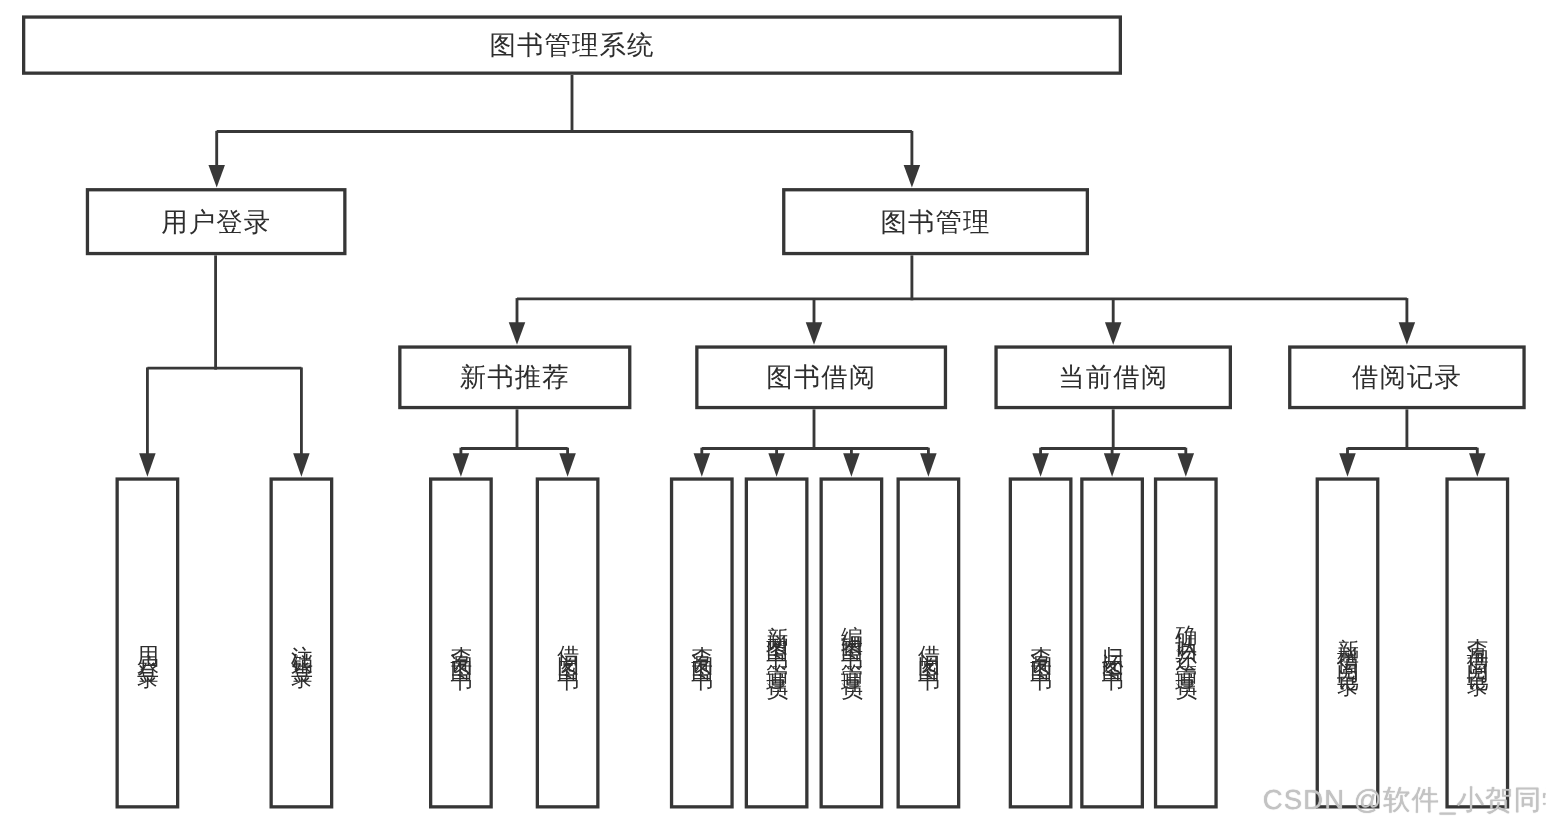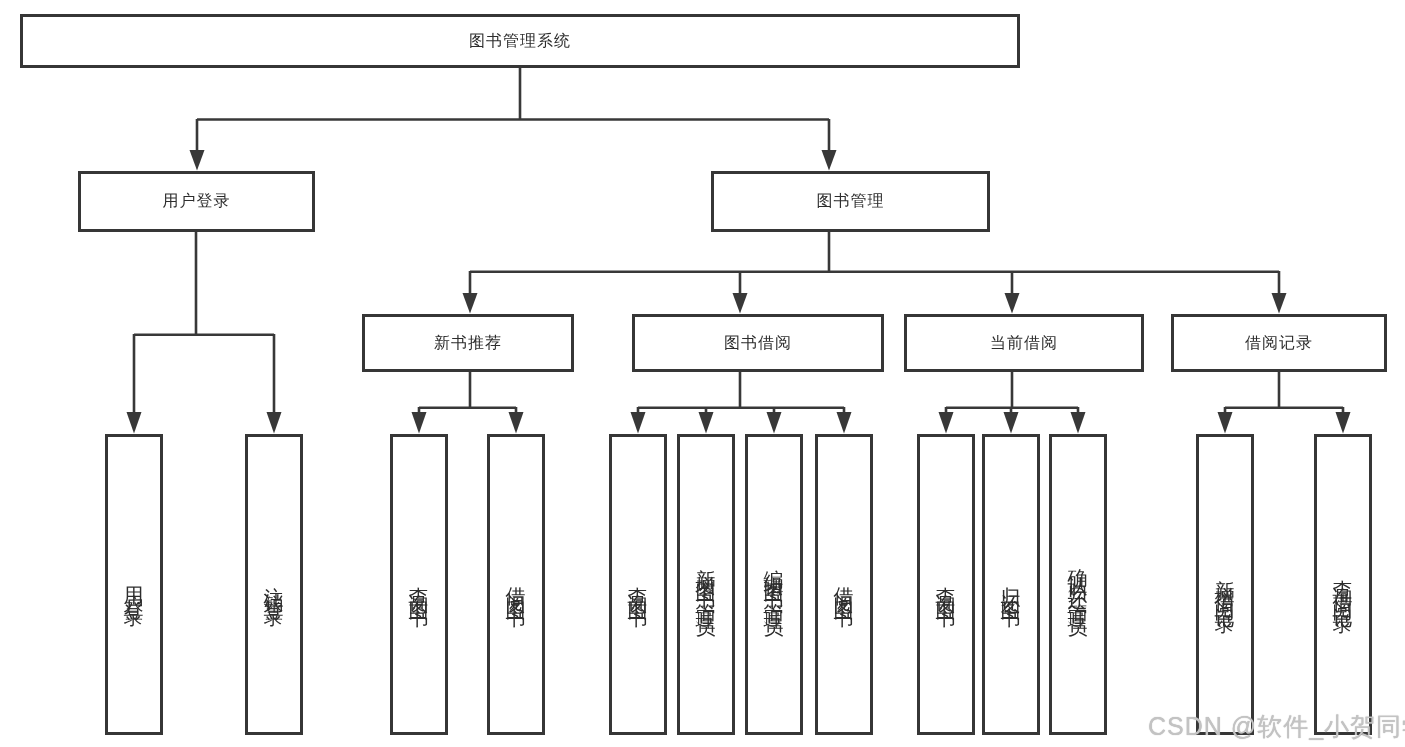--- a/index.html
+++ b/index.html
@@ -9,21 +9,21 @@
     font-family:"Liberation Sans","DejaVu Sans",sans-serif;
   }
   #stage{position:absolute;inset:0;width:1405px;height:747px;}
   svg.connectors{position:absolute;left:0;top:0;z-index:1;}
   .box{
     position:absolute;box-sizing:border-box;background:#ffffff;
     border:3px solid #363636;color:#2d2d2d;z-index:2;
     display:flex;align-items:center;justify-content:center;
   }
   .box .lbl{white-space:nowrap;}
-  .h .lbl{font-size:16px;letter-spacing:1px;}
+  .h .lbl{font-size:24px;letter-spacing:1px;}
   .v{width:58px;top:434px;height:301px;}
   .v .lbl{
     writing-mode:vertical-rl;text-orientation:mixed;
     font-size:20px;letter-spacing:7px;line-height:1;white-space:nowrap;
   }
   .watermark{
     position:absolute;z-index:5;left:1148px;top:710px;
     font-size:25px;color:#c3c3c3;letter-spacing:1px;
     text-shadow:0 0 1px #aeaeae;white-space:nowrap;
   }
@@ -113,24 +113,24 @@
   <div class="box h" style="left:78px;top:171px;width:237px;height:61px;">
     <span class="lbl">用户登录</span>
   </div>
   <div class="box h" style="left:711px;top:171px;width:279px;height:61px;">
     <span class="lbl">图书管理</span>
   </div>
 
   <div class="box h" style="left:362px;top:314px;width:212px;height:58px;">
     <span class="lbl">新书推荐</span>
   </div>
-  <div class="box h" style="left:632px;top:314px;width:252px;height:58px;">
+  <div class="box h" style="left:632px;top:314px;width:229px;height:58px;">
     <span class="lbl">图书借阅</span>
   </div>
-  <div class="box h" style="left:904px;top:314px;width:240px;height:58px;">
+  <div class="box h" style="left:904px;top:314px;width:216px;height:58px;">
     <span class="lbl">当前借阅</span>
   </div>
   <div class="box h" style="left:1171px;top:314px;width:216px;height:58px;">
     <span class="lbl">借阅记录</span>
   </div>
 
   <div class="box v" style="left:105px;">
     <span class="lbl">用户登录</span>
   </div>
   <div class="box v" style="left:245px;">

